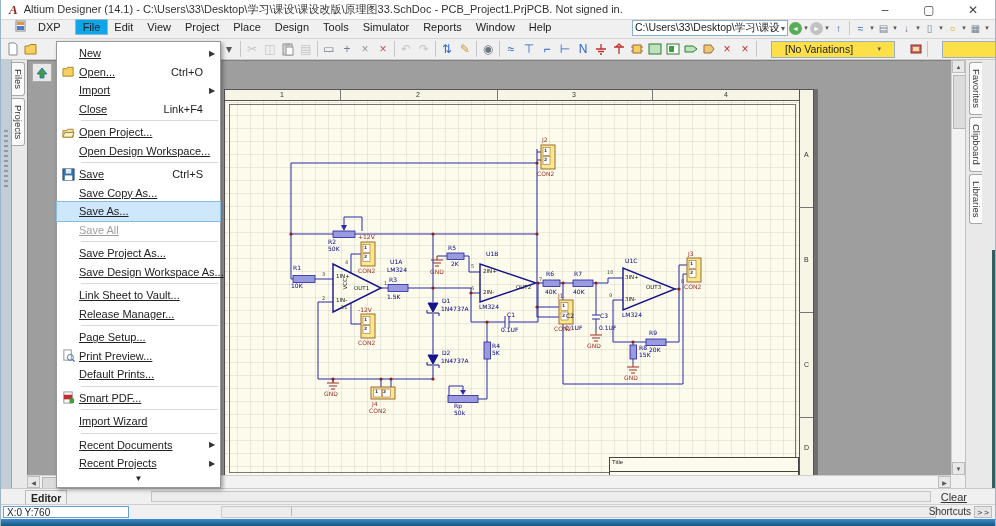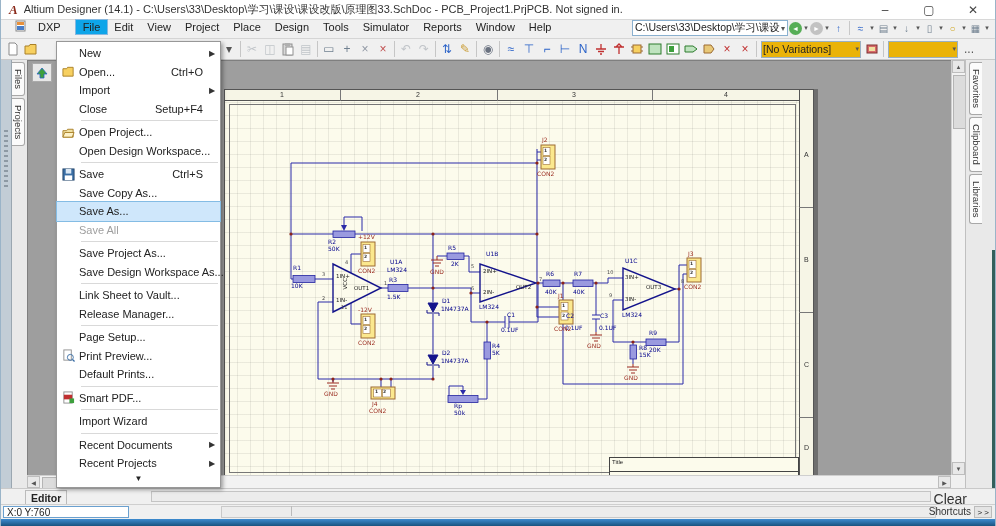--- a/index.html
+++ b/index.html
@@ -24,21 +24,21 @@
   .navico.round{width:13px;height:13px;border-radius:50%;color:#fff;font-size:7px;}
   .navdrop{width:8px;font-size:7px;color:#555;display:flex;align-items:center;justify-content:center;}
   .vsep{width:1px;height:14px;background:#c8c8c8;margin:0 3px;}
   
   .toolbar{position:absolute;left:0;top:39px;width:100%;height:21px;background:#f0f0f0;display:flex;align-items:center;border-bottom:1px solid #c9c9c9;box-sizing:border-box;padding-left:3px;}
   .ico{width:18px;height:18px;display:flex;align-items:center;justify-content:center;font-size:12px;flex:0 0 auto;cursor:default;}
   .ico svg{width:14px;height:14px;}
   .ico.dis{opacity:.55;}
   .tsep{width:1px;height:16px;background:#c6c6c6;margin:0 2px;flex:0 0 auto;}
   .tspacer{flex:0 0 auto;}
-  .combo{height:15px;background:#eab308;border:1px solid #9ab0c2;display:flex;align-items:center;font-size:10.5px;padding:0 1px;flex:0 0 auto;margin:0 2px;}
+  .combo{height:15px;background:#fde047;border:1px solid #9ab0c2;display:flex;align-items:center;font-size:10.5px;padding:0 13px;flex:0 0 auto;margin:0 12px;}
   .combo .cv{flex:1;white-space:nowrap;overflow:hidden;}
   .combo .ca{font-size:7px;color:#555;margin-left:3px;}
   
   .leftedge{position:absolute;left:0;top:60px;width:11px;bottom:7px;background:#c2cdd6;border-right:1px solid #9aa6b0;box-sizing:border-box;}
   .grip{position:absolute;left:3px;top:70px;width:4px;height:60px;background:repeating-linear-gradient(#8d99a3 0 2px,#0000 2px 5px);}
   .ltabs{position:absolute;left:11px;top:60px;width:15px;bottom:38px;background:#e9e9e9;}
   .vtab{writing-mode:vertical-rl;background:#fbfbfb;border:1px solid #a8a8a8;border-left:none;border-radius:0 3px 3px 0;font-size:9.5px;color:#333;padding:6px 0;margin:2px 0;display:block;width:13px;text-align:center;box-sizing:border-box;}
   
   .rpanel{position:absolute;left:964px;top:60px;width:32px;bottom:38px;background:#e9e9e9;border-left:1px solid #c0c0c0;box-sizing:border-box;}
   .rpanel .vtab{border:1px solid #a8a8a8;border-right:none;border-radius:3px 0 0 3px;margin-left:3px;}
@@ -69,34 +69,34 @@
   
   .vscroll{position:absolute;left:950px;top:60px;width:14px;height:415px;background:#f2f2f2;border-left:1px solid #cfcfcf;box-sizing:border-box;}
   .hscroll{position:absolute;left:26px;top:475px;width:924px;height:13px;background:#f2f2f2;border-top:1px solid #cfcfcf;box-sizing:border-box;}
   .sbtn{position:absolute;background:#e8e8e8;border:1px solid #bdbdbd;display:flex;align-items:center;justify-content:center;font-size:6px;color:#555;box-sizing:border-box;}
   .thumbv{position:absolute;left:1px;top:15px;width:11px;height:52px;background:#dcdcdc;border:1px solid #b5b5b5;}
   .thumbh{position:absolute;left:15px;top:1px;width:150px;height:10px;background:#dcdcdc;border:1px solid #b5b5b5;}
   
   .editrow{position:absolute;left:0;top:488px;width:100%;height:16px;background:#f0f0f0;border-top:1px solid #c9c9c9;box-sizing:border-box;}
   .edittab{position:absolute;left:24px;top:1px;height:14px;padding:0 5px;font-weight:bold;font-size:10.5px;color:#222;background:#f0f0f0;border:1px solid #bbb;border-bottom:none;display:flex;align-items:center;}
   .maskfield{position:absolute;left:150px;top:2px;width:780px;height:11px;background:#ececec;border:1px solid #c4c4c4;box-sizing:border-box;}
-  .clearlbl{position:absolute;right:28px;top:2px;font-size:14px;color:#333;text-decoration:underline;}
+  .clearlbl{position:absolute;right:28px;top:2px;font-size:11px;color:#333;text-decoration:underline;}
   .statusbar{position:absolute;left:0;top:504px;width:100%;height:15px;background:#f0f0f0;border-top:1px solid #cfcfcf;box-sizing:border-box;text-decoration:underline;}
   .coords{position:absolute;left:2px;top:1px;width:126px;height:12px;background:#fff;border:1px solid #6aa0cf;font-size:10px;display:flex;align-items:center;padding-left:3px;box-sizing:border-box;}
   .statseg{position:absolute;left:220px;top:1px;width:715px;height:12px;background:#ececec;border:1px solid #c9c9c9;box-sizing:border-box;}
   .statdiv{position:absolute;left:290px;top:1px;width:1px;height:10px;background:#bbb;}
   .shortcuts{position:absolute;right:24px;top:1px;font-size:10px;color:#333;}
   .chev{position:absolute;right:3px;top:1px;height:12px;padding:0 2px;background:#e4e4e4;border:1px solid #bbb;font-size:8px;display:flex;align-items:center;box-sizing:border-box;}
   .bluebar{position:absolute;left:0;bottom:0;width:100%;height:7px;background:linear-gradient(#3d8bd0,#19537f);}
   
   .filemenu{position:absolute;left:55px;top:41px;width:165px;background:#fff;border:1px solid #989898;box-shadow:2px 2px 4px rgba(0,0,0,.35);z-index:50;padding:2px 0;box-sizing:border-box;}
   .fmi{display:flex;align-items:center;height:18.5px;padding-right:3px;}
   .fmi .fico{width:22px;display:flex;align-items:center;justify-content:center;flex:0 0 auto;}
   .fmi .fico svg{width:13px;height:13px;}
-  .fmi .flbl{flex:1;font-size:11px;white-space:nowrap;}
+  .fmi .flbl{flex:1;font-size:11px;white-space:nowrap;text-decoration:underline;}
   .fmi .fkey{font-size:11px;color:#222;margin-right:6px;}
   .fmi .fsub{width:8px;font-size:8px;color:#333;}
   .fmi.hl{background:#cfe7fb;outline:1px solid #84bce4;}
   .fmi.dis .flbl{color:#9f9f9f;}
   .fmsep{border-top:1px solid #d9d9d9;margin:2px 2px 2px 24px;height:0;}
   .fmarrow{height:12px;display:flex;align-items:center;justify-content:center;font-size:8px;color:#222;}
 </style>
 </head>
 <body>
 
@@ -541,21 +541,21 @@
         <span class="fsub"></span>
       </div>
       <div class="fmi">
         <span class="fico"></span>
         <span class="flbl">Import</span>
         <span class="fsub">▶</span>
       </div>
       <div class="fmi">
         <span class="fico"></span>
         <span class="flbl">Close</span>
-        <span class="fkey">Setup+F4</span>
+        <span class="fkey">Link+F4</span>
         <span class="fsub"></span>
       </div>
       <div class="fmsep"></div>
       <div class="fmi">
         <span class="fico">
           <svg viewBox="0 0 14 14">
             <path d="M1 5h4l1-1.5h6V12H1z" fill="#f0e0a0" stroke="#a98028"></path>
             <path d="M1 12l2-5h10l-2 5z" fill="#fdf2c8" stroke="#a98028"></path>
           </svg>
         </span>

